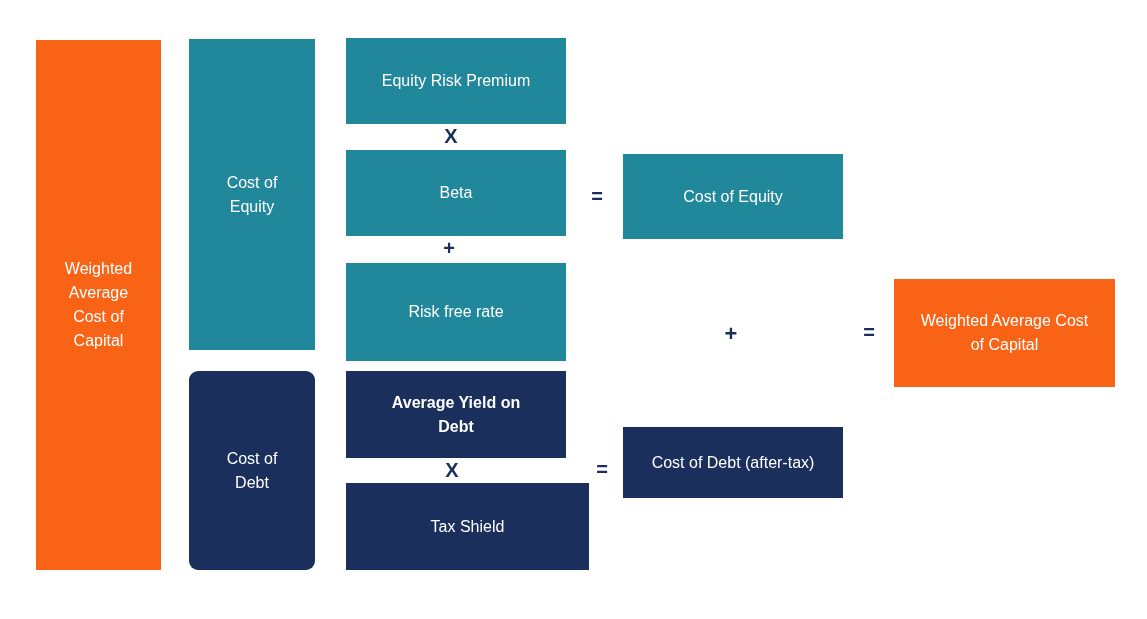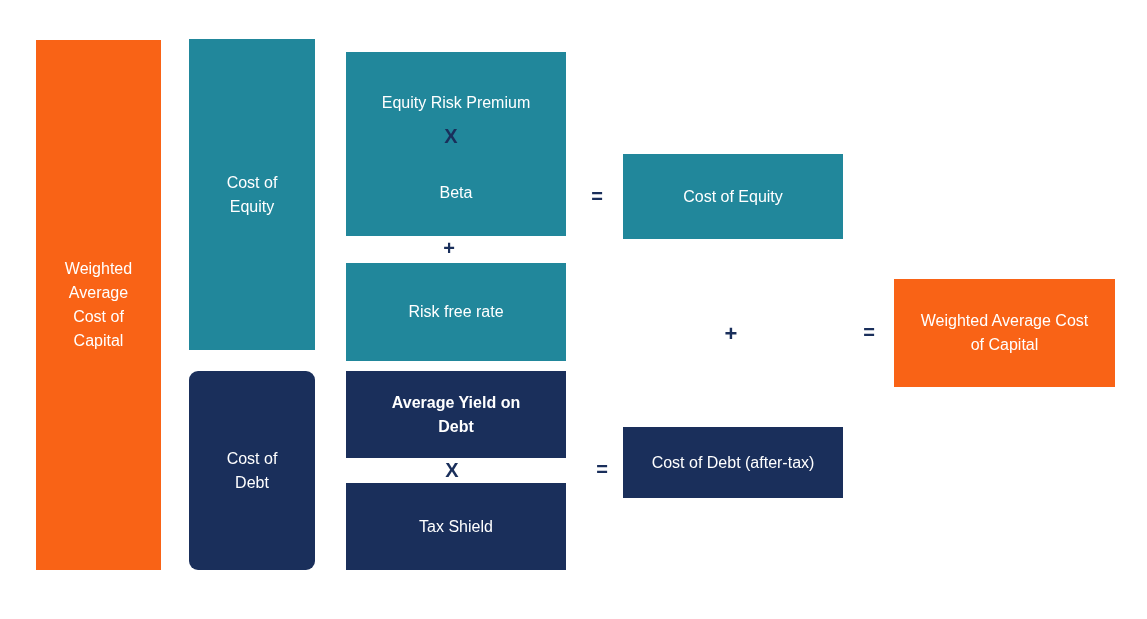--- a/index.html
+++ b/index.html
@@ -39,26 +39,26 @@
     color:var(--navy);
     font-weight:bold;
     font-size:20px;
     line-height:1;
     text-align:center;
   }
 
   
   .b-wacc-left            {left:36px;  top:40px;  width:125px; height:530px; padding:0 18px;}
   .b-cost-of-equity-group {left:189px; top:39px;  width:126px; height:311px; padding:0 22px;}
-  .b-equity-risk-premium  {left:346px; top:52px;  width:220px; height:102px;  padding:0 20px;}
+  .b-equity-risk-premium  {left:346px; top:38px;  width:220px; height:86px;  padding:0 20px;}
   .b-beta                 {left:346px; top:150px; width:220px; height:86px;  padding:0 10px;}
   .b-risk-free-rate       {left:346px; top:263px; width:220px; height:98px;  padding:0 10px;}
   .b-cost-of-debt-group   {left:189px; top:371px; width:126px; height:199px; padding:0 22px;border-radius:9px;}
   .b-average-yield-on-debt{left:346px; top:371px; width:220px; height:87px;  padding:0 35px;font-weight:bold;}
-  .b-tax-shield           {left:346px; top:483px; width:220px; height:87px;  padding:0 10px;}
+  .b-tax-shield           {left:346px; top:483px; width:243px; height:87px;  padding:0 10px;}
   .b-cost-of-equity-result{left:623px; top:154px; width:220px; height:85px;  padding:0 10px;}
   .b-cost-of-debt-result  {left:623px; top:427px; width:220px; height:71px;  padding:0 17px;}
   .b-wacc-right           {left:894px; top:279px; width:221px; height:108px; padding:0 25px;}
 
   
   .op-multiply-equity {left:451px; top:136px;}
   .op-plus-equity     {left:449px; top:248px;}
   .op-equals-equity   {left:597px; top:196px;}
   .op-multiply-debt   {left:452px; top:470px;}
   .op-equals-debt     {left:602px; top:469px;}

